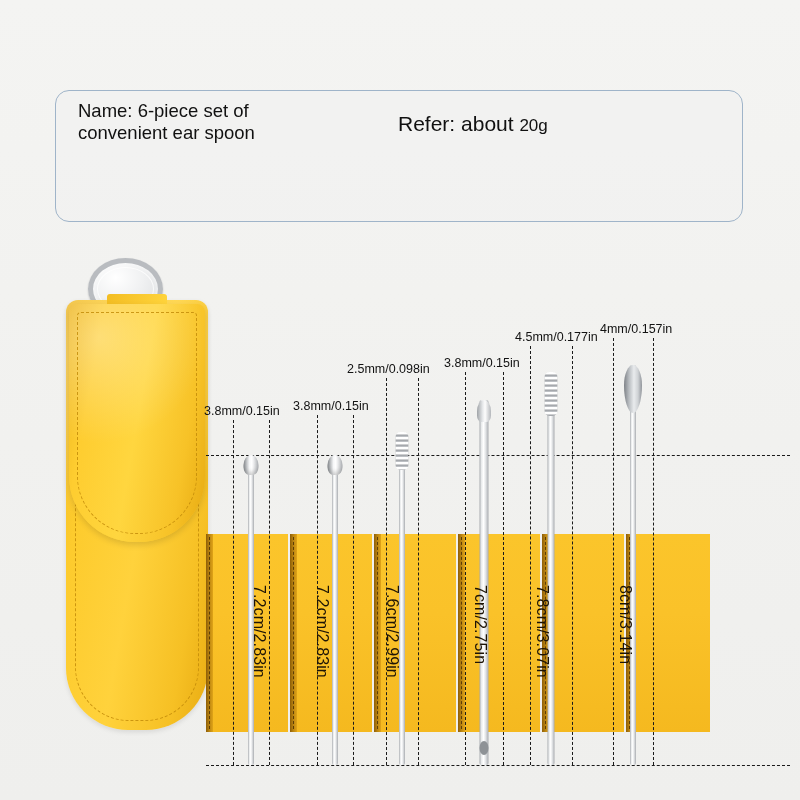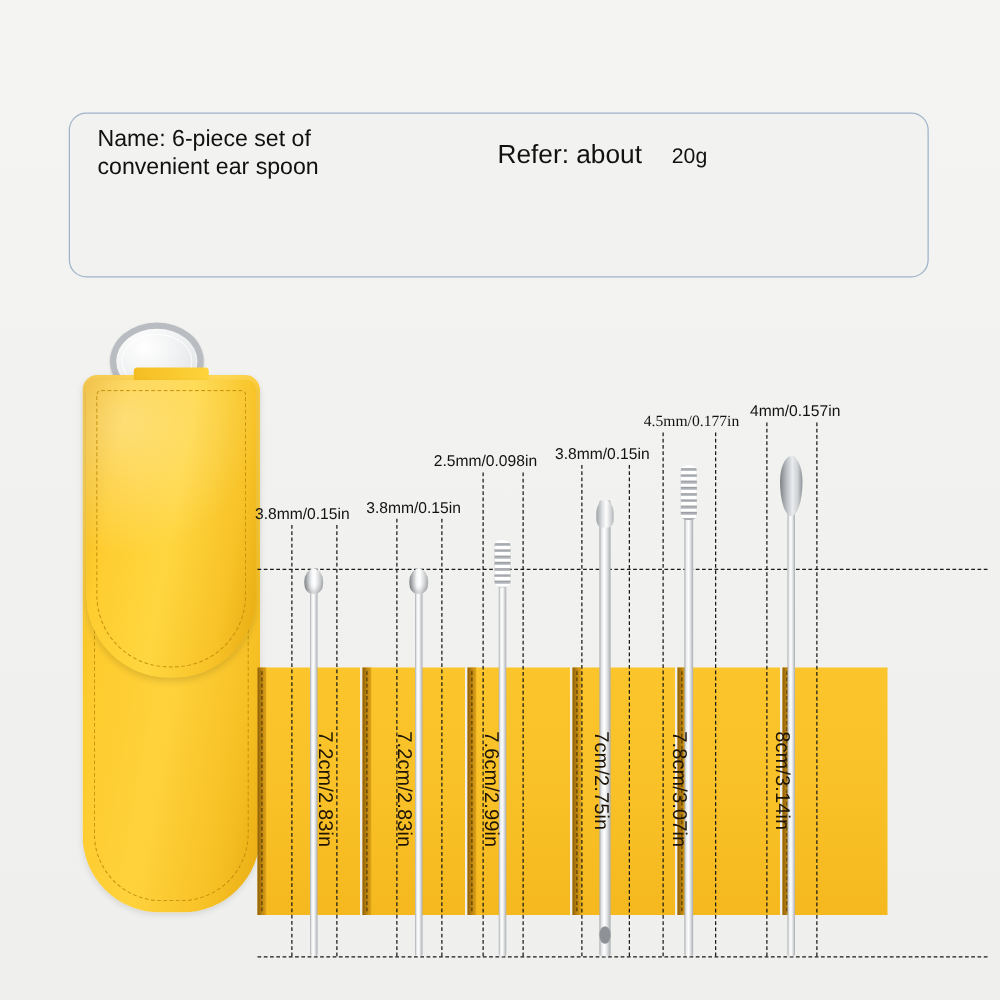--- a/index.html
+++ b/index.html
@@ -34,21 +34,21 @@
     width: 688px; height: 132px;
     border: 1px solid #9fb4c9;
     border-radius: 14px;
     background: rgba(240,241,241,0.55);
     box-sizing: border-box;
   }
   .spec-cell { position: absolute; color: #111; line-height: 1.18; }
   .spec-name   { left: 78px;  top: 100px; font-size: 18.5px; width: 260px; }
   .spec-size   { left: 78px;  top: 172px; font-size: 18.5px; width: 260px; }
   .spec-weight { left: 398px; top: 112px; font-size: 21px; }
-  .spec-weight .small { font-size: 17px; margin-left: 18px; }
+  .spec-weight .small { font-size: 17px; }
   .spec-material { left: 418px; top: 180px; font-size: 15.5px; white-space: nowrap; }
 
   
   #pouch { position: absolute; left: 60px; top: 258px; width: 160px; height: 510px; }
   #keyring {
     position: absolute; left: 28px; top: 0px;
     width: 75px; height: 62px;
     border-radius: 50%;
     border: 5px solid #b9bcc0;
     background: radial-gradient(ellipse at 35% 28%, #ffffff 0%, #f0f1f2 45%, #dadcde 100%);
@@ -221,21 +221,21 @@
         <div style="position: absolute; left: 50%; transform: translateX(-50%); bottom: 10px; width: 9px; height: 14px; border-radius: 50%; background: rgb(142, 146, 150);"></div>
       </div>
       <div class="wlabel" style="left: 444px; top: 356px;">3.8mm/0.15in</div>
       <div class="llabel" style="left: 489px; top: 585px;">7cm/2.75in</div>
       <div class="vline" style="left: 530px; top: 346px; height: 419px;"></div>
       <div class="vline" style="left: 572px; top: 346px; height: 419px;"></div>
       <div class="tool" style="left: 531px; top: 372px; width: 40px; height: 393px;">
         <div class="shaft" style="top: 0px; width: 7px; height: 393px;"></div>
         <div class="tip" style="top: 0px; width: 13px; height: 44px; border-radius: 5px; background: repeating-linear-gradient(rgb(255, 255, 255) 0px, rgb(255, 255, 255) 2px, rgb(154, 157, 161) 3px, rgb(201, 204, 208) 5px), linear-gradient(90deg, rgb(141, 145, 149), rgb(255, 255, 255) 50%, rgb(154, 157, 161));"></div>
       </div>
-      <div class="wlabel" style="left: 515px; top: 330px; font-family: Liberation Serif, serif;">4.5mm/0.177in</div>
+      <div class="wlabel" style="left: 515px; top: 330px;">4.5mm/0.177in</div>
       <div class="llabel" style="left: 551px; top: 585px;">7.8cm/3.07in</div>
       <div class="vline" style="left: 613px; top: 338px; height: 427px;"></div>
       <div class="vline" style="left: 653px; top: 338px; height: 427px;"></div>
       <div class="tool" style="left: 613px; top: 365px; width: 40px; height: 400px;">
         <div class="shaft" style="top: 0px; width: 6px; height: 400px;"></div>
         <div class="tip" style="top: 0px; width: 18px; height: 48px; border-radius: 50% / 42% 42% 58% 58%; background: linear-gradient(90deg, rgb(126, 130, 135), rgb(185, 189, 193) 28%, rgb(233, 235, 237) 55%, rgb(207, 210, 213) 78%, rgb(144, 148, 154));"></div>
       </div>
       <div class="wlabel" style="left: 600px; top: 322px;">4mm/0.157in</div>
       <div class="llabel" style="left: 634px; top: 585px;">8cm/3.14in</div>
     </div>

